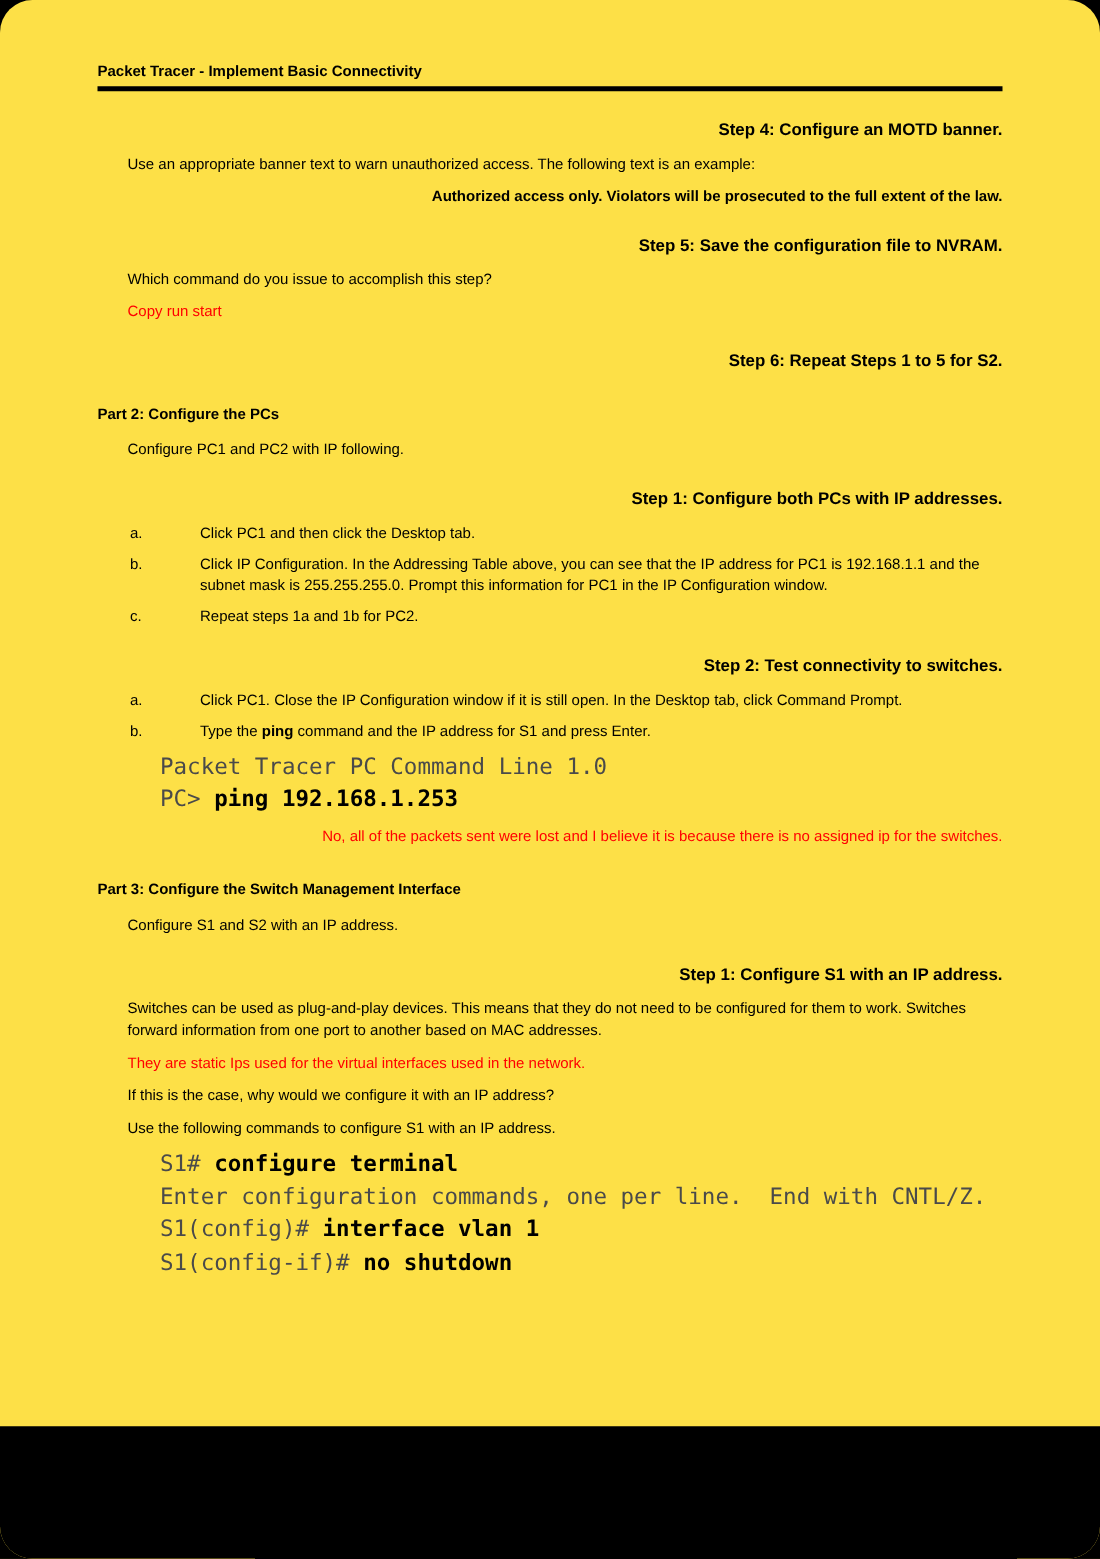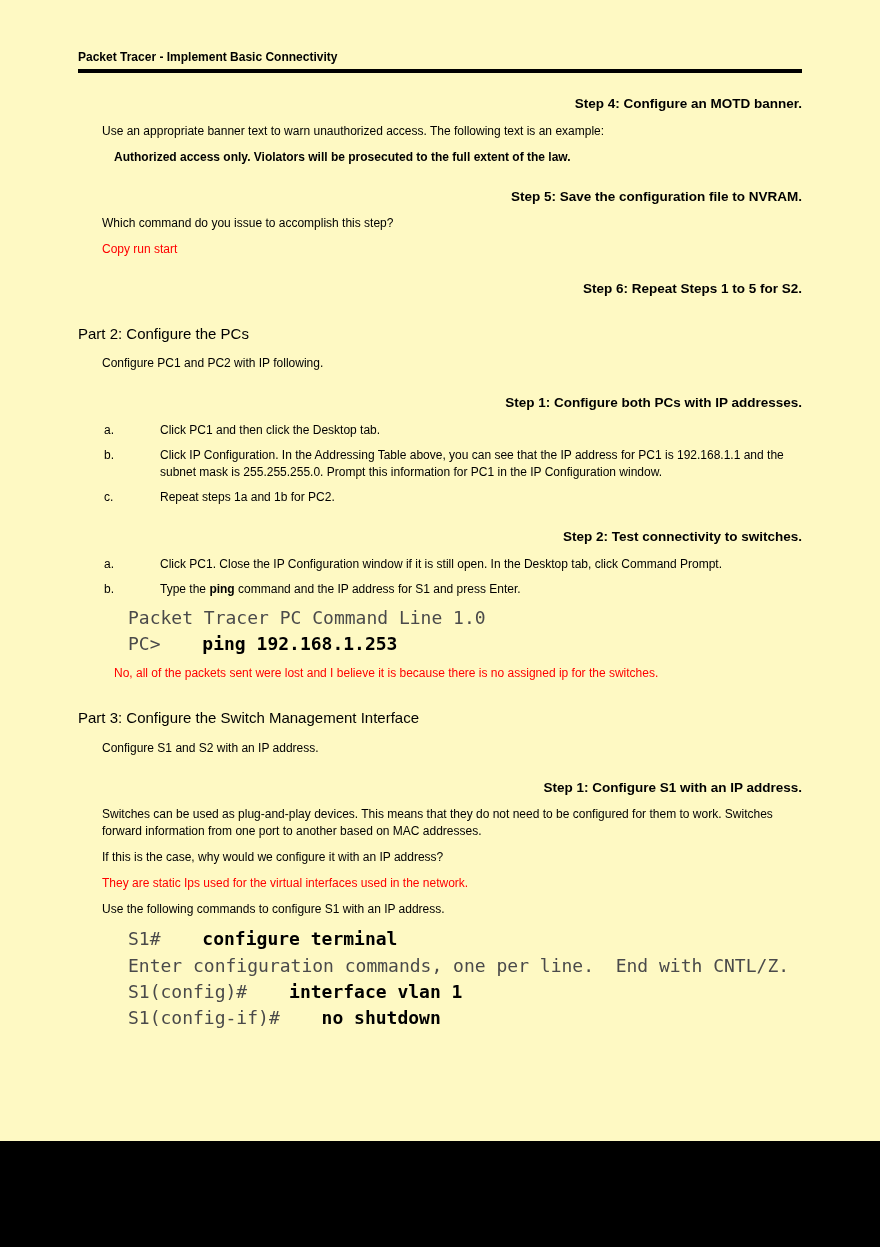--- a/index.html
+++ b/index.html
@@ -1,55 +1,56 @@
 <!DOCTYPE html>
 <html><head>
 <meta charset="utf-8">
 <style>
   * { box-sizing: border-box; }
   html, body { margin: 0; padding: 0; background: #000; }
   .page {
     width: 880px;
     height: 1247px;
-    background: #fef9c3;
+    background: #fde047;
     position: relative;
     overflow: hidden;
     font-family: "Liberation Sans", sans-serif;
     color: #000;
+    border-radius: 26px;
   }
   .content {
     padding: 50px 78px 0 78px;
   }
   .doc-header {
     font-size: 12px;
     font-weight: bold;
     padding-bottom: 5px;
     border-bottom: 4px solid #000;
   }
   .blocks { margin-top: 22px; }
 
   .step {
     font-size: 13.5px;
     font-weight: bold;
     margin: 22px 0 10px 0;
     line-height: 1.3;
     text-align: right;
   }
   .part {
-    font-size: 15px;
-    font-weight: normal;
+    font-size: 12px;
+    font-weight: bold;
     margin: 26px 0 12px 0;
     line-height: 1.3;
   }
   .para {
     font-size: 12px;
     line-height: 1.42;
     margin: 9px 0 9px 24px;
   }
-  .indent2 { margin-left: 36px; }
+  .indent2 { margin-left: 78px; text-align: right; }
   .answer { color: #ff0000; }
 
   .list-item {
     display: flex;
     font-size: 12px;
     line-height: 1.42;
     margin: 8px 0 8px 26px;
   }
   .list-letter {
     width: 24px;
@@ -58,21 +59,21 @@
   .list-text { flex: 1; margin-left: 32px; }
 
   .code {
     font-family: "DejaVu Sans Mono", "Liberation Mono", monospace;
     font-size: 18px;
     line-height: 1.35;
     margin: 2px 0 2px 50px;
     color: #4a4a4a;
     white-space: pre-wrap;
   }
-  .code .b { color: #000; margin-left: 31px; }
+  .code .b { color: #000; }
   .b { font-weight: bold; }
 
   .footer-black {
     position: absolute;
     left: 0;
     bottom: 0;
     width: 100%;
     height: 106px;
     background: #000;
   }
@@ -117,22 +118,22 @@
           <span class="list-letter">b.</span>
           <span class="list-text"><span>Type the </span><span class="b">ping</span><span> command and the IP address for S1 and press Enter.</span></span>
         </div>
         <div class="code"><span>Packet Tracer PC Command Line 1.0</span></div>
         <div class="code"><span>PC&gt; </span><span class="b">ping 192.168.1.253</span></div>
         <div class="para answer indent2"><span>No, all of the packets sent were lost and I believe it is because there is no assigned ip for the switches.</span></div>
         <div class="part"><span>Part 3: Configure the Switch Management Interface</span></div>
         <div class="para"><span>Configure S1 and S2 with an IP address.</span></div>
         <div class="step"><span>Step 1: Configure S1 with an IP address.</span></div>
         <div class="para"><span>Switches can be used as plug-and-play devices. This means that they do not need to be configured for them to work. Switches forward information from one port to another based on MAC addresses.</span></div>
+        <div class="para answer"><span>They are static Ips used for the virtual interfaces used in the network.</span></div>
         <div class="para"><span>If this is the case, why would we configure it with an IP address?</span></div>
-        <div class="para answer"><span>They are static Ips used for the virtual interfaces used in the network.</span></div>
         <div class="para"><span>Use the following commands to configure S1 with an IP address.</span></div>
         <div class="code"><span>S1# </span><span class="b">configure terminal</span></div>
         <div class="code"><span>Enter configuration commands, one per line.  End with CNTL/Z.</span></div>
         <div class="code"><span>S1(config)# </span><span class="b">interface vlan 1</span></div>
         <div class="code"><span>S1(config-if)# </span><span class="b">no shutdown</span></div>
       </div>
   </div>
   <div class="footer-black"></div>
 </div>
 

